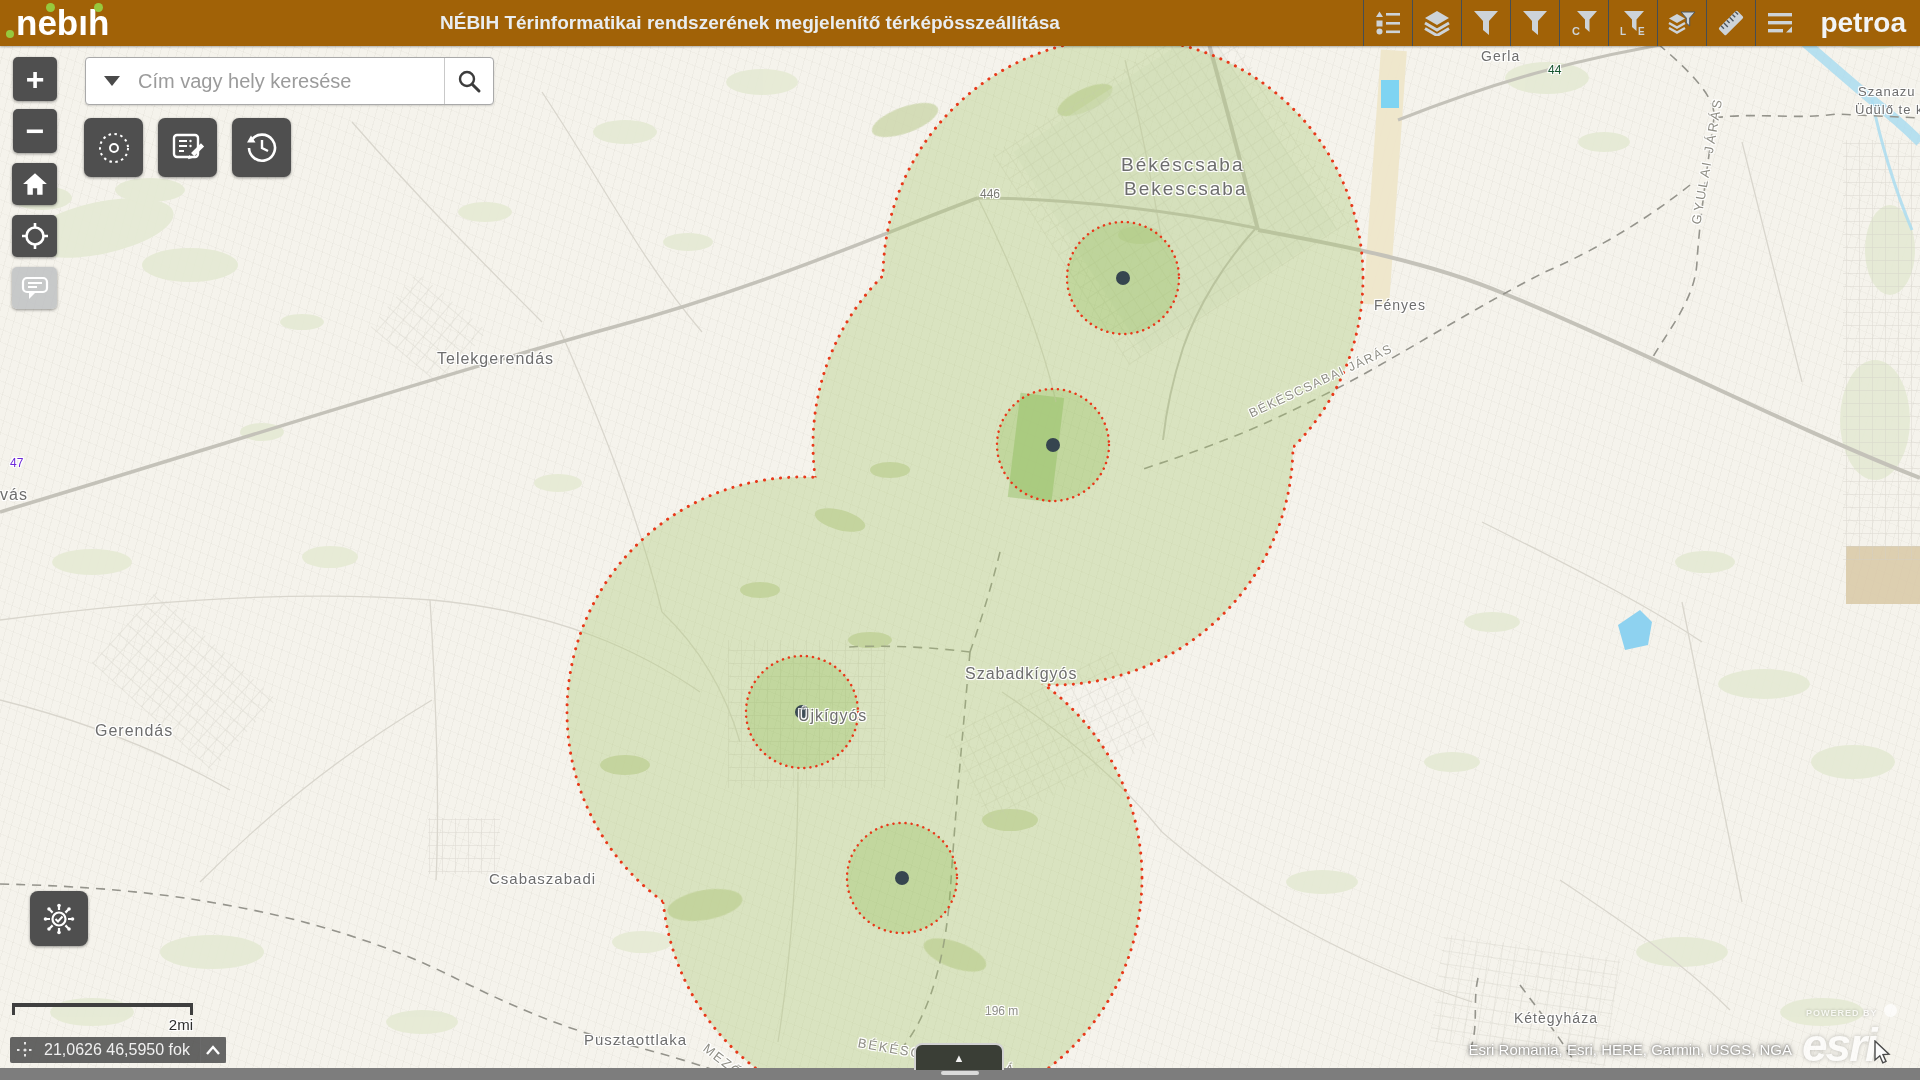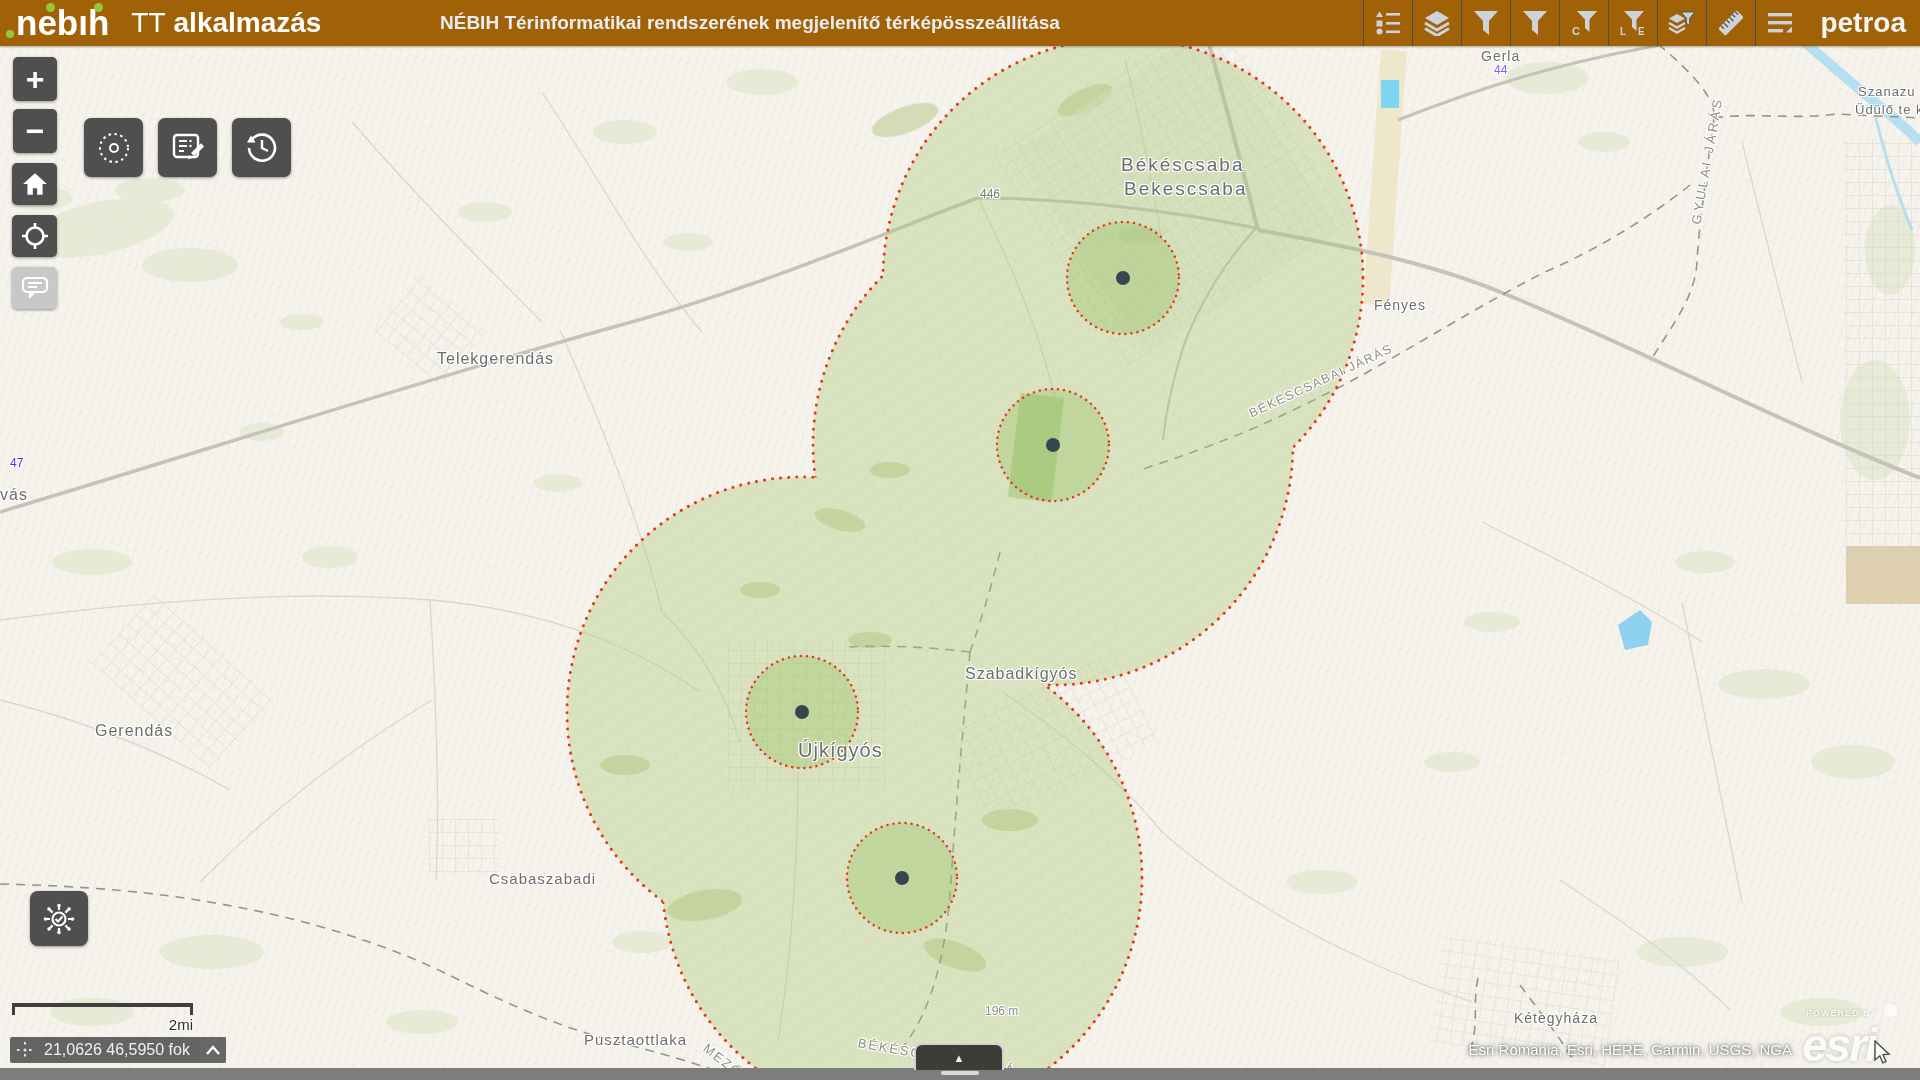--- a/index.html
+++ b/index.html
@@ -263,47 +263,44 @@
         <circle cx="802" cy="712" r="7" fill="#36454f"></circle>
         <circle cx="902" cy="878" r="7" fill="#36454f"></circle>
       </svg>
 
     <div class="mlbl" style="left:1121px;top:155px;font-size:19px;letter-spacing:2px;">Békéscsaba</div>
     <div class="mlbl" style="left:1124px;top:179px;font-size:19px;letter-spacing:2px;">Bekescsaba</div>
     <div class="mlbl" style="left:437px;top:351px;font-size:16px;">Telekgerendás</div>
     <div class="mlbl" style="left:95px;top:723px;font-size:16px;">Gerendás</div>
     <div class="mlbl" style="left:489px;top:871px;font-size:15px;">Csabaszabadi</div>
     <div class="mlbl" style="left:584px;top:1032px;font-size:15px;">Pusztaottlaka</div>
-    <div class="mlbl" style="left:798px;top:740px;font-size:20px;">Újkígyós</div>
+    <div class="mlbl" style="left:798px;top:708px;font-size:16px;">Újkígyós</div>
     <div class="mlbl" style="left:965px;top:666px;font-size:16px;">Szabadkígyós</div>
     <div class="mlbl" style="left:1374px;top:298px;font-size:14px;">Fényes</div>
     <div class="mlbl" style="left:1481px;top:49px;font-size:14px;">Gerla</div>
     <div class="mlbl" style="left:1499px;top:1011px;font-size:14px;padding-left:15px;">Kétegyháza</div>
     <div class="mlbl" style="left:1858px;top:85px;font-size:13px;">Szanazu</div>
     <div class="mlbl" style="left:1855px;top:103px;font-size:13px;">Üdülő te k</div>
     <div class="mlbl" style="left:0px;top:487px;font-size:16px;">vás</div>
     <div class="mlbl district" style="left:1637px;top:154px;width:140px;text-align:center;transform:rotate(-80deg);">GYULAI JÁRÁS</div>
     <div class="mlbl district" style="left:1250px;top:408px;transform:rotate(-25deg);transform-origin:left center;font-size:12.5px;letter-spacing:1.5px;">BÉKÉSCSABAI JÁRÁS</div>
     <div class="mlbl district" style="left:858px;top:1036px;transform:rotate(10deg);transform-origin:left center;letter-spacing:2px;">BÉKÉSCSABAI JÁRÁ</div>
     <div class="mlbl district" style="left:705px;top:1040px;transform:rotate(38deg);transform-origin:left center;letter-spacing:2px;">MEZŐK</div>
     <div class="mlbl small" style="left:985px;top:1005px;">196 m</div>
     <div class="mlbl small" style="left:10px;top:457px;color:#6d28d9;">47</div>
     <div class="mlbl small" style="left:980px;top:188px;color:#7a7a74;">446</div>
-    <div class="mlbl small" style="left:1494px;top:64px;color:#8b5cf6;">44</div>
+    <div class="mlbl small" style="left:1548px;top:64px;color:#14532d;">44</div>
   </div>
 
   <div id="header">
     <div id="logo">
       <span>nebıh</span>
       <span class="logo-dot" style="left:-10px;bottom:8px;width:8px;height:8px;"></span>
       <span class="logo-dot" style="left:30px;top:3px;width:9px;height:9px;"></span>
       <span class="logo-dot" style="left:78px;top:3px;width:9px;height:9px;"></span>
-    </div>
-    <div id="title">
-      <span class="tt">TT</span><span class="app">alkalmazás</span>
     </div>
     <div id="subtitle">NÉBIH Térinformatikai rendszerének megjelenítő térképösszeállítása</div>
 
     <div id="header-right">
       <div class="hicon" title="">
         <svg width="26" height="26" viewBox="0 0 26 26">
           <g fill="#cdd3d8">
               <polygon points="1,7 4.5,1.5 8,7"></polygon>
               <rect x="1.5" y="10.5" width="6" height="6"></rect>
               <circle cx="4.5" cy="21.5" r="3"></circle>
@@ -366,20 +363,32 @@
               <rect x="1" y="11" width="24" height="3.4"></rect>
               <rect x="1" y="19" width="15" height="3.4"></rect>
               <polygon points="19,22.4 25,16.4 25,22.4"></polygon>
             </g>
         </svg>
       </div>
       <div id="username">petroa</div>
     </div>
   </div>
 
+  <div id="search">
+    <div id="search-caret">
+        <i></i>
+      </div>
+    <input id="search-input" type="text" placeholder="Cím vagy hely keresése" style="">
+    <div id="search-btn">
+      <svg width="26" height="26" viewBox="0 0 26 26">
+        <circle cx="11" cy="11" r="7" fill="none" stroke="#3c3c3c" stroke-width="2.4"></circle>
+        <line x1="16.2" y1="16.2" x2="23" y2="23" stroke="#3c3c3c" stroke-width="3" stroke-linecap="round"></line>
+      </svg>
+    </div>
+  </div>
 
   <div class="ctl" id="zoom-in">
       <span>+</span>
     </div>
   <div class="ctl" id="zoom-out">
       <span>−</span>
     </div>
   <div class="ctl" id="btn-home">
     <svg width="26" height="24" viewBox="0 0 24 22">
       <polygon points="12,1 23,11 19,11 19,21 14,21 14,15 10,15 10,21 5,21 5,11 1,11" fill="#fff"></polygon>

